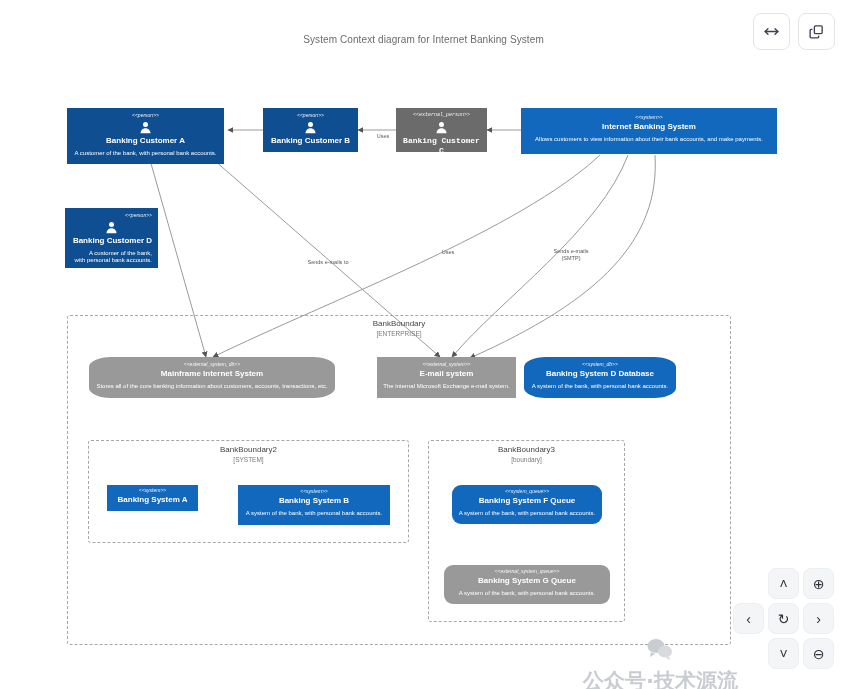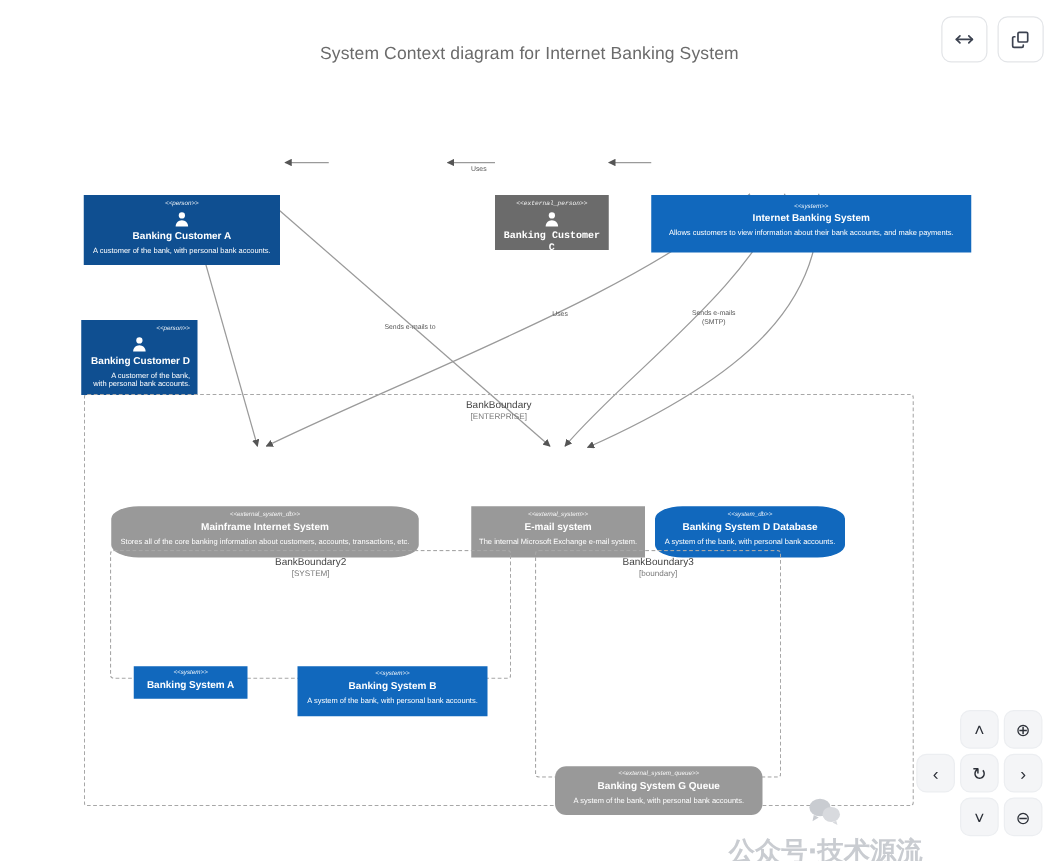--- a/index.html
+++ b/index.html
@@ -8,21 +8,21 @@
     width: 847px; height: 689px;
     background: #ffffff;
     font-family: "Liberation Sans", sans-serif;
     overflow: hidden;
     position: relative;
   }
   #canvas { position:absolute; inset:0; }
 
   .diagram-title {
     position:absolute; left:0; right:0; top:34px;
-    text-align:center; font-size:14px; color:#6b6b6b;
+    text-align:center; font-size:10px; color:#6b6b6b;
     letter-spacing:.1px;
   }
 
   
   .toolbar { position:absolute; top:13px; right:12px; display:flex; gap:8px; }
   .tb-btn {
     width:37px; height:37px; border:1px solid #e3e5e8; border-radius:8px;
     background:#fff; display:flex; align-items:center; justify-content:center;
     cursor:pointer;
   }
@@ -50,21 +50,20 @@
     display:flex; align-items:center; gap:7px;
     color:#c9ccd1; font-size:21px; font-weight:bold;
     font-family:"DejaVu Sans", sans-serif; white-space:nowrap;
     pointer-events:none; user-select:none;flex-direction:column;
   }
 
   
   .node {
     position:absolute; color:#fff; text-align:center; overflow:hidden;
     padding:5px 6px;
-    margin-top:48px;
   }
   .node.blue { background:#1168bd; }
   .node.blue.dark { background:#0f4f91; }
   .node.grey { background:#999999; }
   .node .stereo { font-size:5px; opacity:.92; line-height:1.1; margin-bottom:1px; font-style:italic; }
   .node .name { font-weight:bold; font-size:8px; line-height:1.25; }
   .node .desc { font-size:6px; line-height:1.3; margin-top:4px; }
   .node .person-icon { margin:1px auto 1px; display:block; }
   .node.db { border-radius:22px/10px; }
   .node.queue { border-radius:9px; }
@@ -150,20 +149,28 @@
   <div class="node blue dark" style="left:67px; top:108px; width:157px; height:56px;">
     <div class="stereo">&lt;&lt;person&gt;&gt;</div>
     <svg class="person-icon" width="15" height="15" viewBox="0 0 24 24" fill="#ffffff">
       <circle cx="12" cy="7" r="4"></circle>
         <path d="M4 21c0-4.4 3.6-8 8-8s8 3.6 8 8z"></path>
     </svg>
     <div class="name">Banking Customer A</div>
     <div class="desc">A customer of the bank, with personal bank accounts.</div>
   </div>
 
+  <div class="node blue dark" style="left:263px; top:108px; width:95px; height:44px;">
+    <div class="stereo">&lt;&lt;person&gt;&gt;</div>
+    <svg class="person-icon" width="15" height="15" viewBox="0 0 24 24" fill="#ffffff">
+      <circle cx="12" cy="7" r="4"></circle>
+        <path d="M4 21c0-4.4 3.6-8 8-8s8 3.6 8 8z"></path>
+    </svg>
+    <div class="name">Banking Customer B</div>
+  </div>
 
   <div class="node grey" style="left:396px; top:108px; width:91px; height:44px; background:#6b6b6b;font-family:Liberation Mono, monospace;">
     <div class="stereo">&lt;&lt;external_person&gt;&gt;</div>
     <svg class="person-icon" width="15" height="15" viewBox="0 0 24 24" fill="#ffffff">
       <circle cx="12" cy="7" r="4"></circle>
         <path d="M4 21c0-4.4 3.6-8 8-8s8 3.6 8 8z"></path>
     </svg>
     <div class="name">Banking Customer C</div>
   </div>
 
@@ -221,20 +228,25 @@
     <div class="stereo">&lt;&lt;system&gt;&gt;</div>
     <div class="name">Banking System B</div>
     <div class="desc">A system of the bank, with personal bank accounts.</div>
   </div>
 
   <div class="boundary" style="left:428px; top:440px; width:197px; height:182px;">
     <div class="b-title" style="top:4px;">BankBoundary3</div>
     <div class="b-type" style="top:15px;">[boundary]</div>
   </div>
 
+  <div class="node blue queue" style="left:452px; top:485px; width:150px; height:39px; padding-top:4px;">
+    <div class="stereo">&lt;&lt;system_queue&gt;&gt;</div>
+    <div class="name">Banking System F Queue</div>
+    <div class="desc">A system of the bank, with personal bank accounts.</div>
+  </div>
 
   <div class="node grey queue" style="left:444px; top:565px; width:166px; height:39px; padding-top:4px;">
     <div class="stereo">&lt;&lt;external_system_queue&gt;&gt;</div>
     <div class="name">Banking System G Queue</div>
     <div class="desc">A system of the bank, with personal bank accounts.</div>
   </div>
 
   <div class="watermark">
     <svg width="26" height="22" viewBox="0 0 26 22">
       <ellipse cx="9" cy="8" rx="8.5" ry="7" fill="#c9ccd1"></ellipse>

